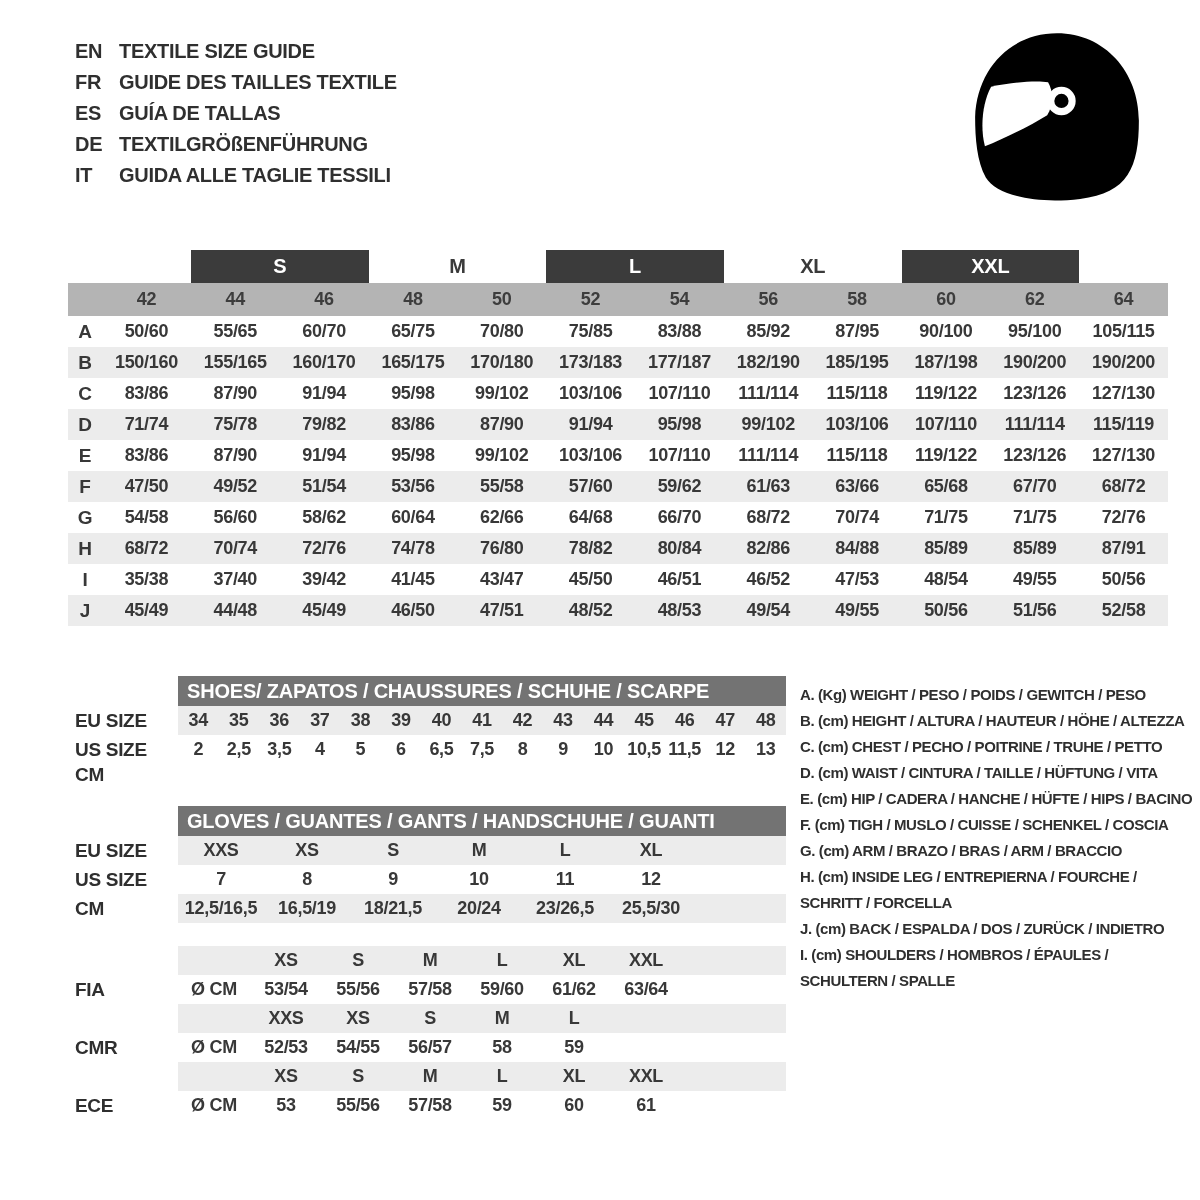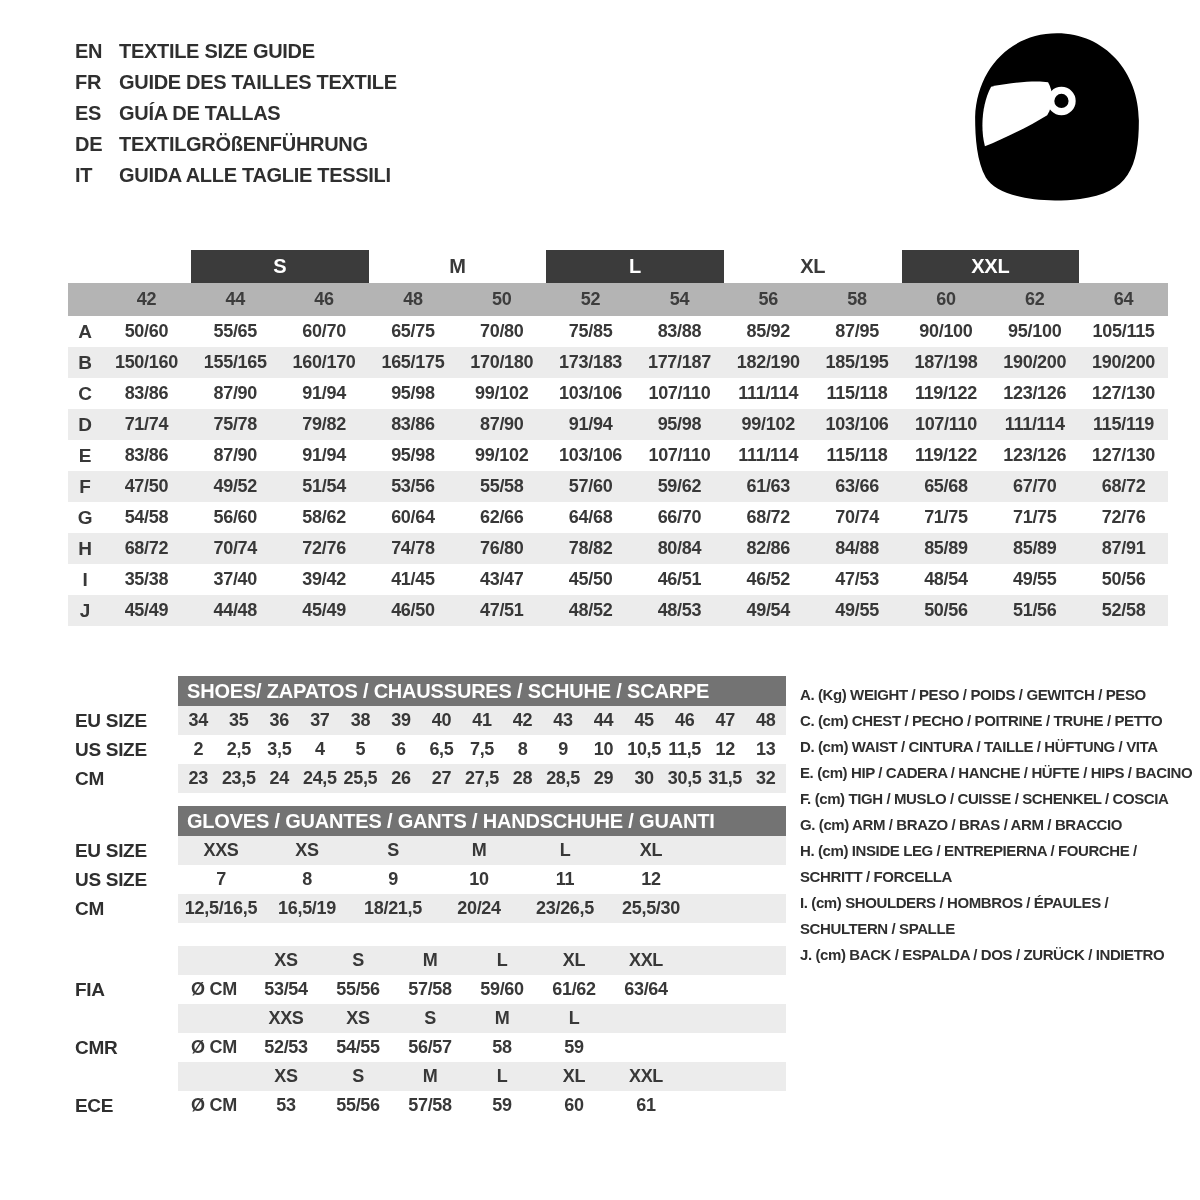--- a/index.html
+++ b/index.html
@@ -303,37 +303,20 @@
           <div class="scell flex1">9</div>
           <div class="scell flex1">10</div>
           <div class="scell flex1">10,5</div>
           <div class="scell flex1">11,5</div>
           <div class="scell flex1">12</div>
           <div class="scell flex1">13</div>
         </div>
       </div>
       <div class="srow">
         <div class="slabel">CM</div>
-        <div class="sbody gray">
-          <div class="scell flex1">23</div>
-          <div class="scell flex1">23,5</div>
-          <div class="scell flex1">24</div>
-          <div class="scell flex1">24,5</div>
-          <div class="scell flex1">25,5</div>
-          <div class="scell flex1">26</div>
-          <div class="scell flex1">27</div>
-          <div class="scell flex1">27,5</div>
-          <div class="scell flex1">28</div>
-          <div class="scell flex1">28,5</div>
-          <div class="scell flex1">29</div>
-          <div class="scell flex1">30</div>
-          <div class="scell flex1">30,5</div>
-          <div class="scell flex1">31,5</div>
-          <div class="scell flex1">32</div>
-        </div>
       </div>
     </div>
 </div>
 
 <div class="abs sub sub-gloves">
   <div class="srow">
     <div class="slabel"></div>
     <div class="stitle">GLOVES / GUANTES / GANTS / HANDSCHUHE / GUANTI</div>
   </div>
   <div id="gloves-rows">
@@ -455,21 +438,22 @@
           <div class="scell w72">60</div>
           <div class="scell w72">61</div>
           <div class="fill"></div>
         </div>
       </div>
     </div>
 </div>
 
 <div class="abs legend" id="legend">
     <div class="legend-item">A. (Kg) WEIGHT / PESO / POIDS / GEWITCH / PESO</div>
+    <div class="legend-item">B. (cm) HEIGHT / ALTURA / HAUTEUR / HÖHE / ALTEZZA</div>
     <div class="legend-item">C. (cm) CHEST / PECHO / POITRINE / TRUHE / PETTO</div>
     <div class="legend-item">D. (cm) WAIST / CINTURA / TAILLE / HÜFTUNG / VITA</div>
     <div class="legend-item">E. (cm) HIP / CADERA / HANCHE / HÜFTE / HIPS /  BACINO</div>
     <div class="legend-item">F. (cm) TIGH / MUSLO / CUISSE / SCHENKEL / COSCIA</div>
     <div class="legend-item">G. (cm) ARM / BRAZO / BRAS / ARM / BRACCIO</div>
     <div class="legend-item">H. (cm) INSIDE LEG / ENTREPIERNA / FOURCHE / SCHRITT / FORCELLA</div>
+    <div class="legend-item">J. (cm) BACK / ESPALDA / DOS / ZURÜCK / INDIETRO</div>
     <div class="legend-item">I. (cm) SHOULDERS / HOMBROS / ÉPAULES / SCHULTERN / SPALLE</div>
-    <div class="legend-item">J. (cm) BACK / ESPALDA / DOS / ZURÜCK / INDIETRO</div>
   </div>
 
 </body></html>

